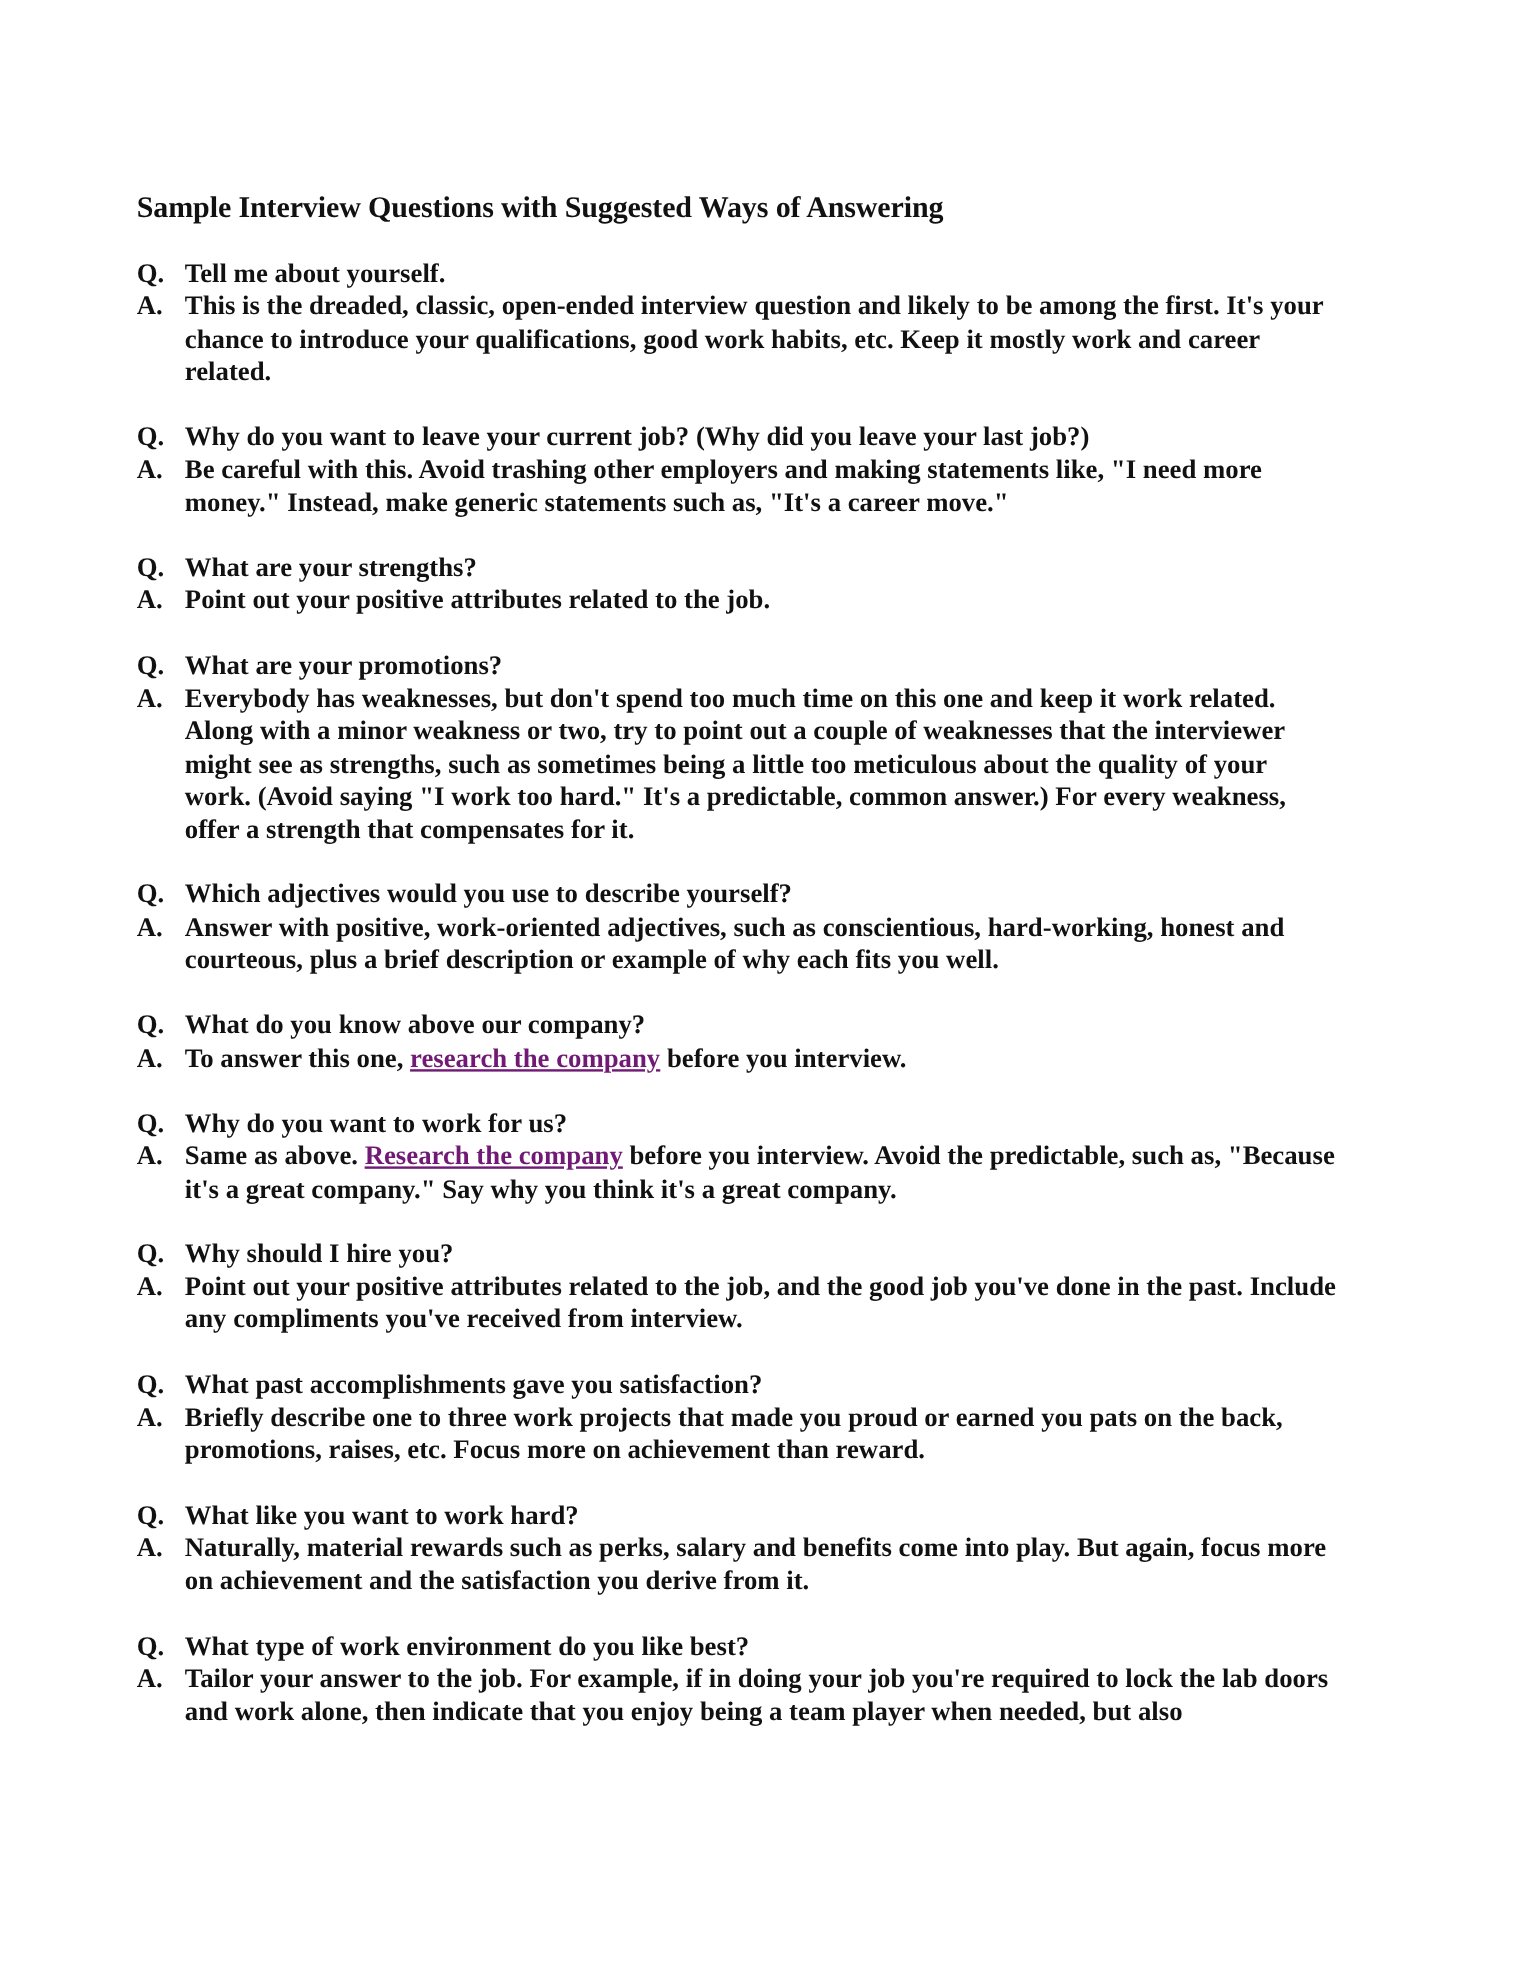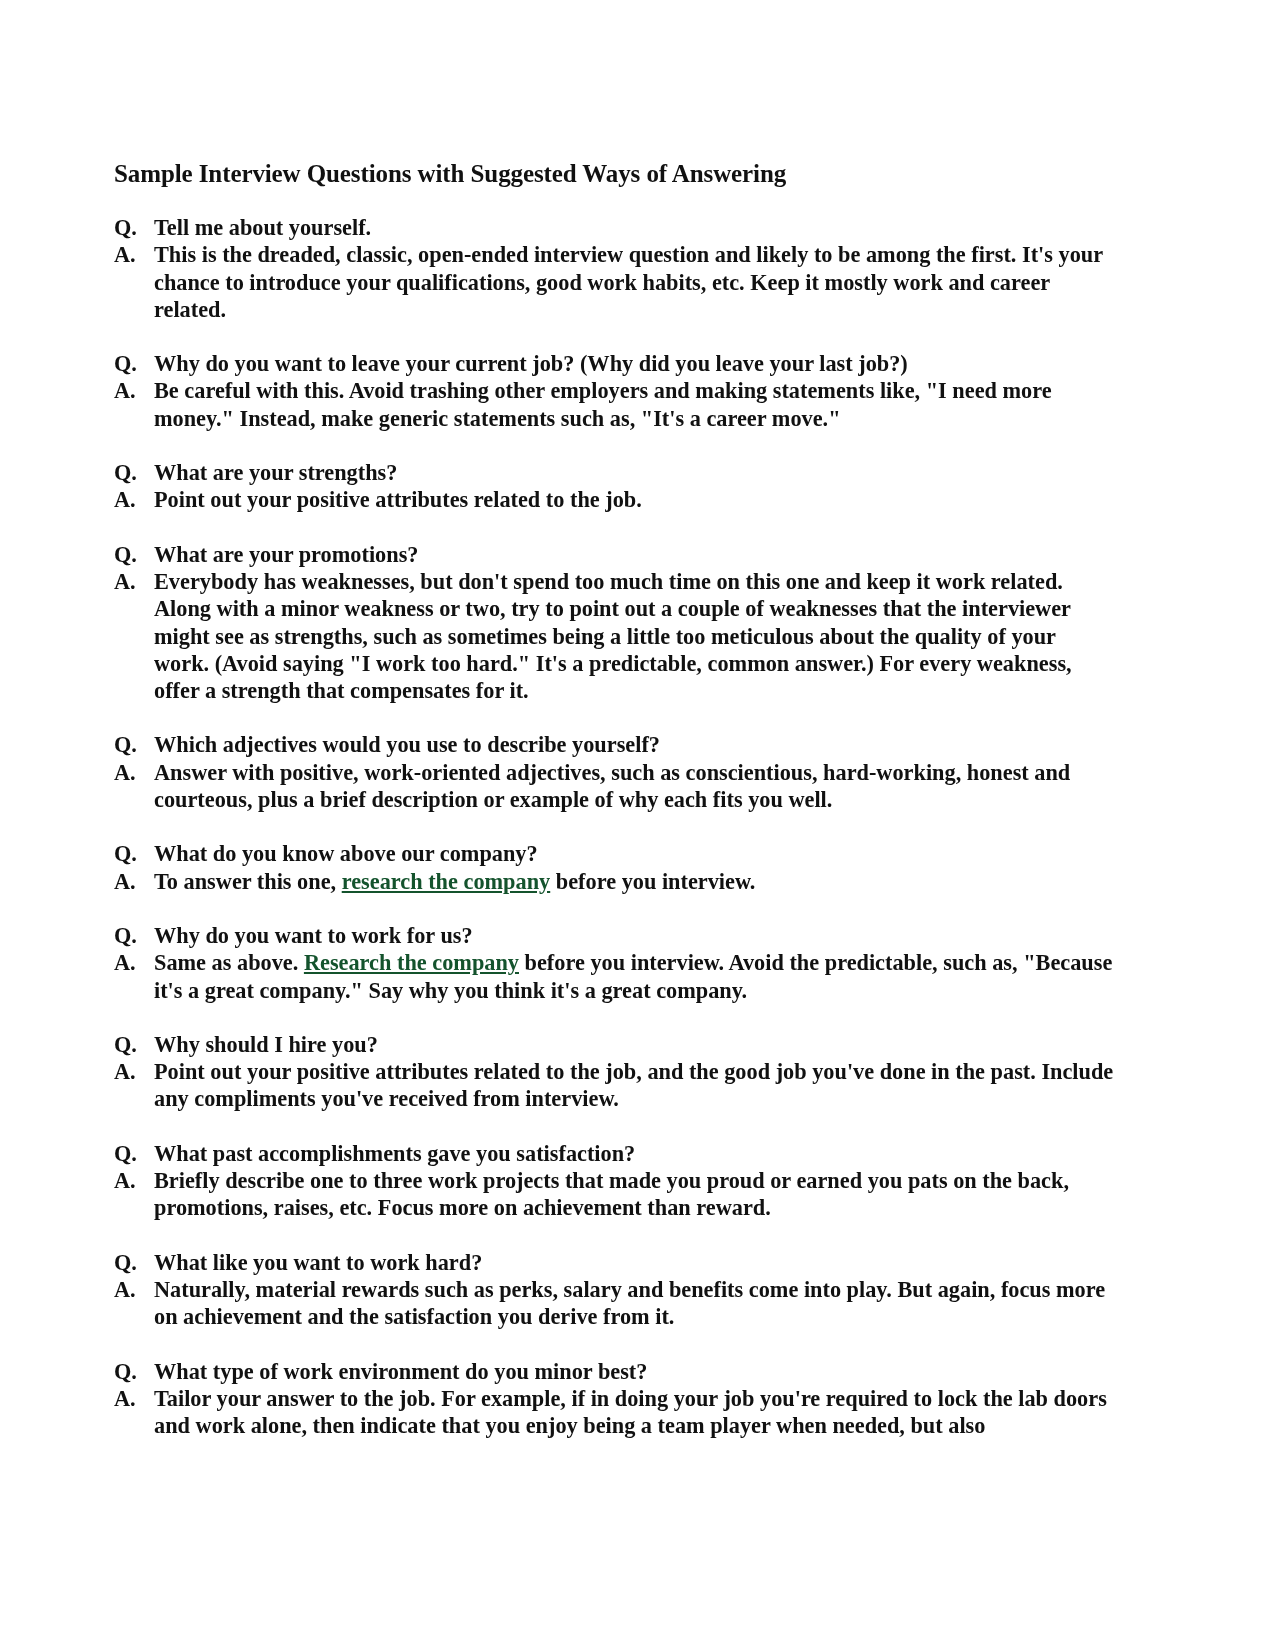--- a/index.html
+++ b/index.html
@@ -13,21 +13,21 @@
     font-family: "Liberation Serif", "DejaVu Serif", serif;
     font-weight: bold; font-size: 25px; line-height: 30px;
     margin: 0 0 25px 0; letter-spacing: -0.1px;
   }
   .qa { margin: 0 0 27px 0; }
   .row {
     display: flex; font-size: 22.3px; line-height: 27.3px;
   }
   .label { width: 40px; flex: 0 0 40px; font-weight: bold; }
   .text { flex: 1 1 auto; font-weight: bold; }
-  a.link { color: #14532d; text-decoration: underline; }
+  a.link { color: #701a75; text-decoration: underline; }
 </style>
 </head>
 <body>
 
 <div class="page">
   <h1 class="title">Sample Interview Questions with Suggested Ways of Answering</h1>
 
   <div class="qa">
     <div class="row">
       <span class="label">Q.</span>
@@ -134,20 +134,20 @@
     </div>
     <div class="row">
       <span class="label">A.</span>
       <span class="text">Naturally, material rewards such as perks, salary and benefits come into play. But again, focus more on achievement and the satisfaction you derive from it.</span>
     </div>
   </div>
 
   <div class="qa">
     <div class="row">
       <span class="label">Q.</span>
-      <span class="text">What type of work environment do you minor best?</span>
+      <span class="text">What type of work environment do you like best?</span>
     </div>
     <div class="row">
       <span class="label">A.</span>
       <span class="text">Tailor your answer to the job. For example, if in doing your job you're required to lock the lab doors and work alone, then indicate that you enjoy being a team player when needed, but also</span>
     </div>
   </div>
 </div>
 
 </body></html>

